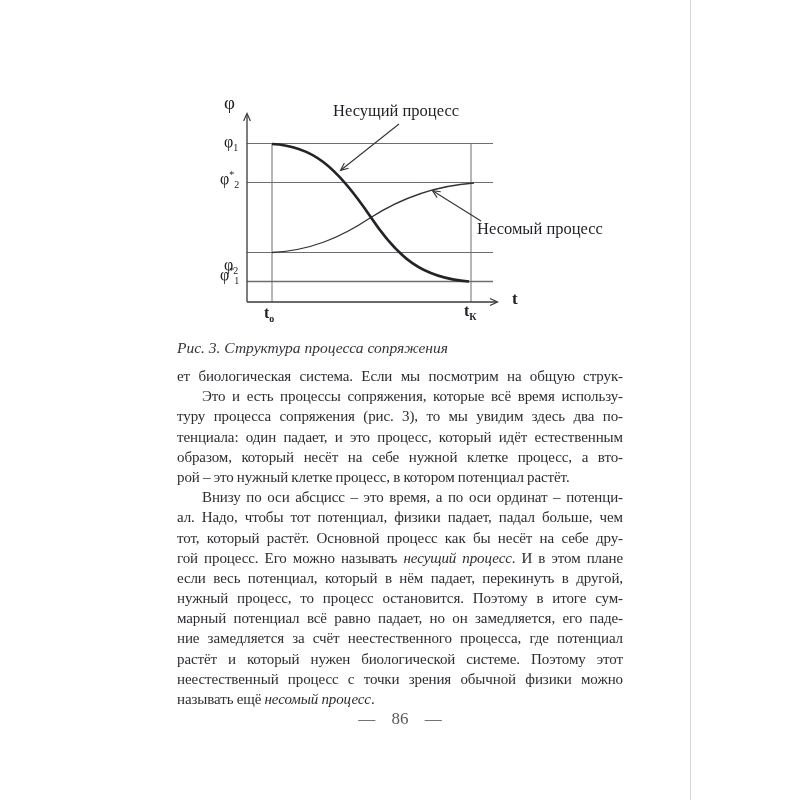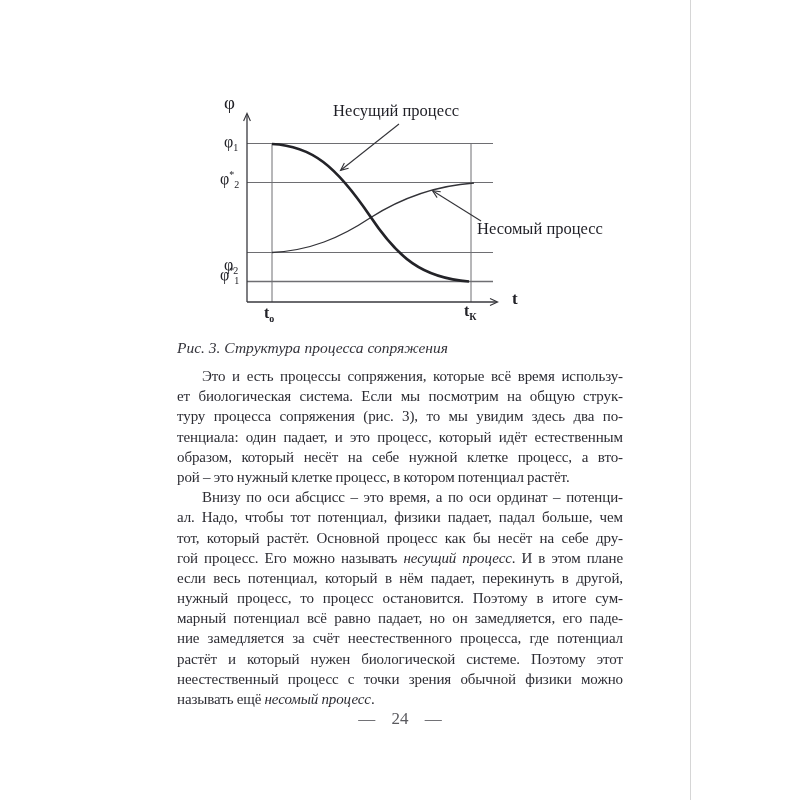--- a/index.html
+++ b/index.html
@@ -121,35 +121,35 @@
     <span class="fig-label t-tick" style="left:264px; top:304px;"><span>t</span><sub>о</sub></span>
     <span class="fig-label t-tick" style="left:464px; top:302px;font-family:Liberation Serif, serif;"><span>t</span><sub>К</sub></span>
 
     <span class="fig-label curve-name" style="left:333px; top:101px;">Несущий процесс</span>
     <span class="fig-label curve-name" style="left:477px; top:219px;">Несомый процесс</span>
   </div>
 
   <div class="caption">Рис. 3. Структура процесса сопряжения</div>
 
   <div class="textblock">
+    <div class="line">ет биологическая система. Если мы посмотрим на общую струк-</div>
     <div class="line indent">Это и есть процессы сопряжения, которые всё время использу-</div>
-    <div class="line">ет биологическая система. Если мы посмотрим на общую струк-</div>
     <div class="line">туру процесса сопряжения (рис. 3), то мы увидим здесь два по-</div>
     <div class="line">тенциала: один падает, и это процесс, который идёт естественным</div>
     <div class="line">образом, который несёт на себе нужной клетке процесс, а вто-</div>
     <div class="line last">рой – это нужный клетке процесс, в котором потенциал растёт.</div>
 
     <div class="line indent">Внизу по оси абсцисс – это время, а по оси ординат – потенци-</div>
     <div class="line">ал. Надо, чтобы тот потенциал, физики падает, падал больше, чем</div>
     <div class="line">тот, который растёт. Основной процесс как бы несёт на себе дру-</div>
     <div class="line"><span>гой процесс. Его можно называть </span><span class="em">несущий процесс</span><span>. И в этом плане</span></div>
     <div class="line">если весь потенциал, который в нём падает, перекинуть в другой,</div>
     <div class="line">нужный процесс, то процесс остановится. Поэтому в итоге сум-</div>
     <div class="line">марный потенциал всё равно падает, но он замедляется, его паде-</div>
     <div class="line">ние замедляется за счёт неестественного процесса, где потенциал</div>
     <div class="line">растёт и который нужен биологической системе. Поэтому этот</div>
     <div class="line">неестественный процесс с точки зрения обычной физики можно</div>
     <div class="line last"><span>называть ещё </span><span class="em">несомый процесс</span><span>.</span></div>
   </div>
 
-  <div class="page-number">— 24 —</div>
+  <div class="page-number">— 86 —</div>
 
 </div>
 
 </body></html>

